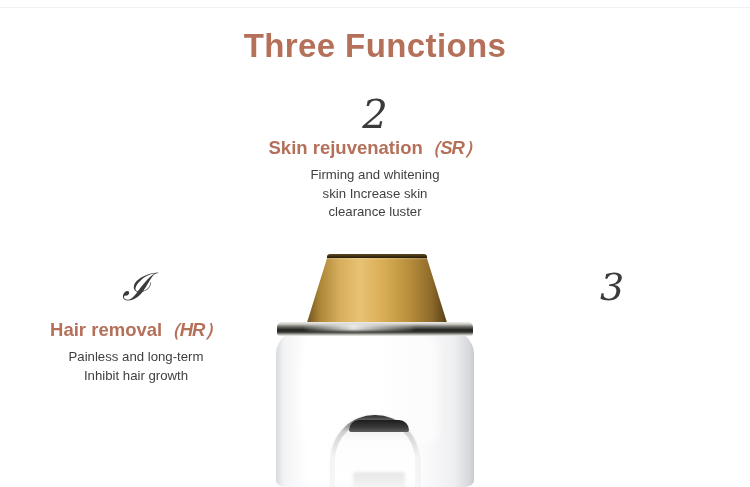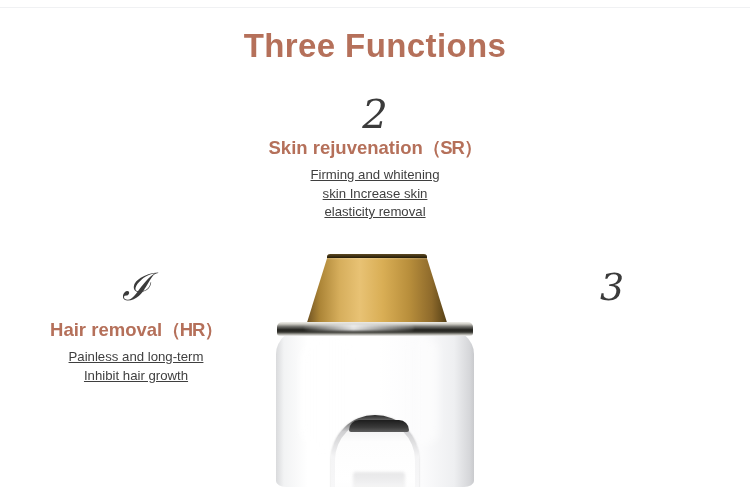--- a/index.html
+++ b/index.html
@@ -64,27 +64,27 @@
     font-size: 18.5px;
     font-weight: bold;
     color: #b5705a;
     line-height: 24px;
     white-space: nowrap;
     margin-top: 12px;
   }
   .feature .heading .paren {
     font-weight: bold;
     letter-spacing: -1px;
+    font-style: italic;
   }
   .feature .desc {
     font-size: 13.2px;
     color: #3f3f3f;
     line-height: 18.5px;
     margin-top: 6px;
-    text-decoration: underline;
   }
 
   
   #feature-sr {
     left: 246px;
     top: 94px;
     width: 258px;
   }
   #feature-sr .numeral {
     font-size: 40px;
@@ -289,21 +289,21 @@
   <div class="page-title">Three Functions</div>
 
   <div class="feature" id="feature-sr">
     <div class="numeral">2</div>
     <div class="heading">
       <span>Skin rejuvenation</span><span class="paren">（SR）</span>
     </div>
     <div class="desc">
       <div>Firming and whitening</div>
       <div>skin Increase skin</div>
-      <div>elasticity removal</div>
+      <div>clearance luster</div>
     </div>
   </div>
 
   <div class="feature" id="feature-hr">
     <div class="numeral">ℐ</div>
     <div class="heading">
       <span>Hair removal</span><span class="paren">（HR）</span>
     </div>
     <div class="desc">
       <div>Painless and long-term</div>

